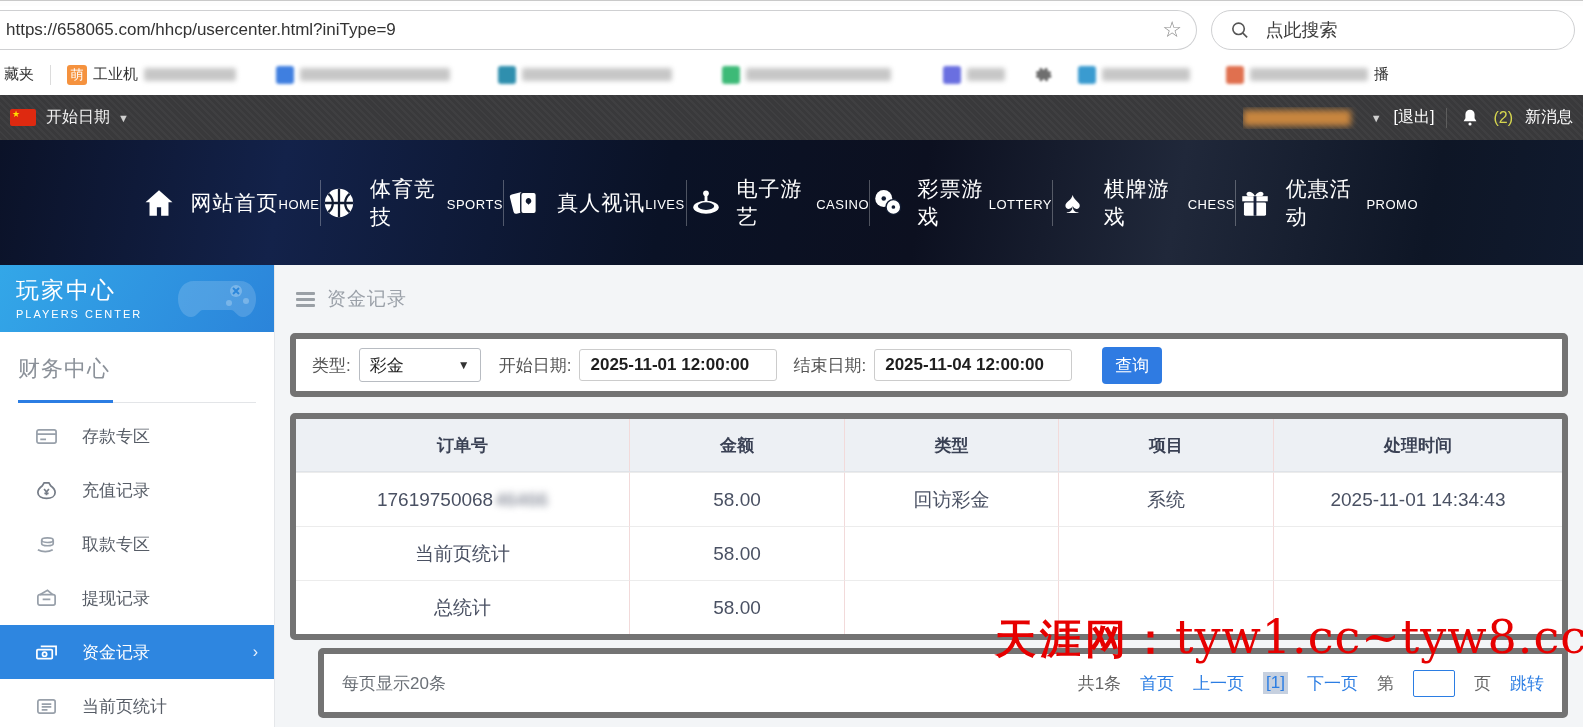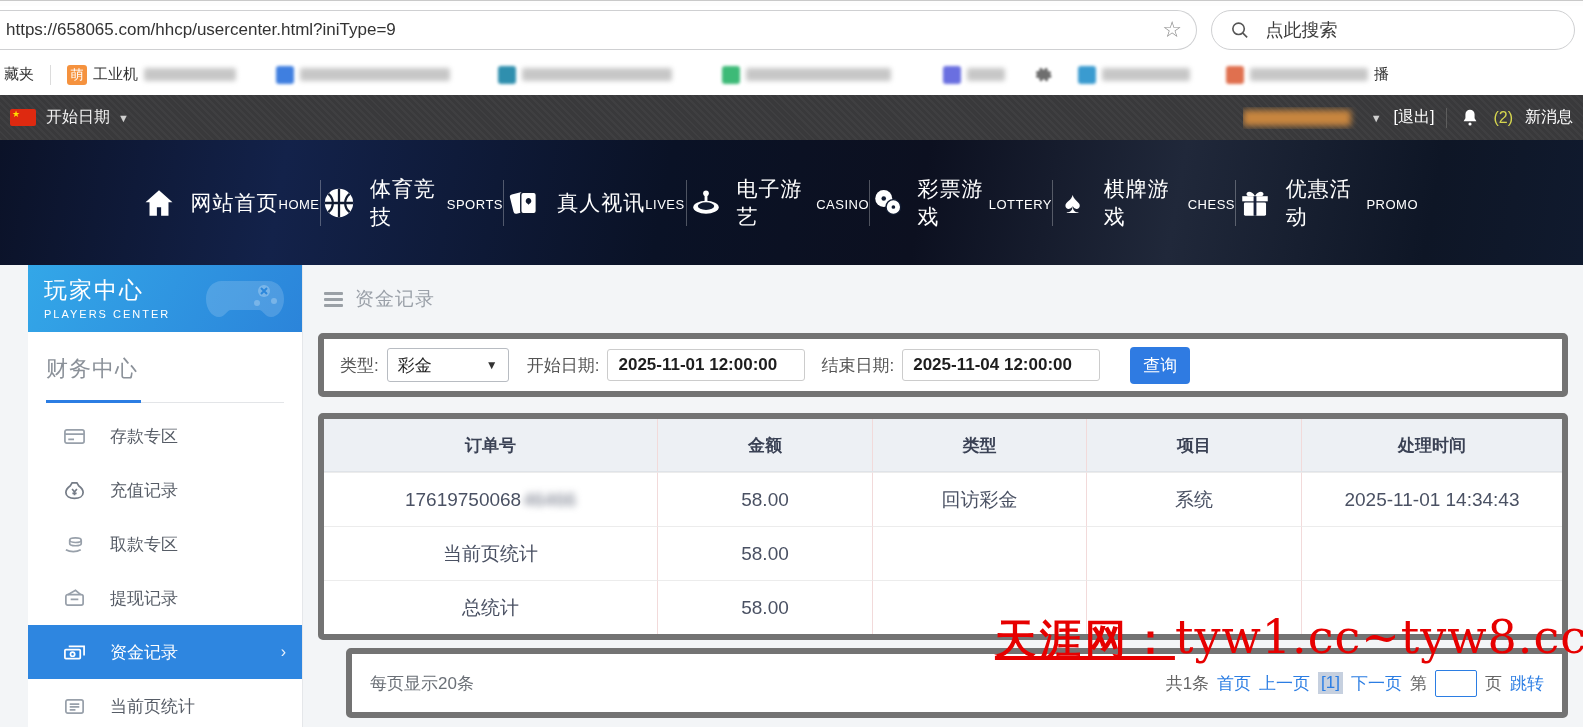--- a/index.html
+++ b/index.html
@@ -51,21 +51,21 @@
   .nav-icon { width:40px; height:40px; display:flex; align-items:center; justify-content:center; }
   .nav-text { display:flex; flex-direction:row; align-items:center; color:#fff; }
   .nav-zh { font-size:21px; letter-spacing:1px; }
   .nav-en { font-size:13px; letter-spacing:.5px; margin-top:3px; }
   .nav-divider { width:1px; height:46px; background:rgba(255,255,255,.28); flex:0 0 auto; }
   .spade-glyph { color:#fff; font-size:30px; line-height:1; }
 
   
   .page { display:flex; height:462px; background:#f3f5f7; position:relative; }
 
-  .sidebar { width:275px; background:#fff; border-right:1px solid #e5e7ea; flex:0 0 auto;margin-left:28px; }
+  .sidebar { width:275px; background:#fff; border-right:1px solid #e5e7ea; flex:0 0 auto; }
   .sb-header { height:67px; background:linear-gradient(120deg,#33a7e8 0%,#2b84da 100%);
                color:#fff; padding:10px 0 0 16px; position:relative; overflow:hidden; }
   .sb-title { font-size:23px; letter-spacing:2px; }
   .sb-subtitle { font-size:11px; letter-spacing:2px; margin-top:2px; }
   .gamepad { position:absolute; right:14px; top:8px; opacity:.45; }
   .sb-section { padding:22px 18px 0 18px; }
   .sb-section-title { font-size:22px; color:#8b9199; letter-spacing:1px; }
   .sb-underline { margin-top:16px; height:3px; display:flex; align-items:flex-end; }
   .sb-underline .blue { width:95px; height:3px; background:#2b7de3; }
   .sb-underline .gray { flex:1; height:1px; background:#e3e5e8; }
@@ -101,30 +101,30 @@
   .td { height:54px; display:flex; align-items:center; justify-content:center;
         font-size:19px; color:#4a5163; background:#fff; }
   .grid-row > div + div { border-left:1px solid #f2dada; }
   .grid-row.body-row > div { border-top:1px solid #ececec; }
   .grid-row.header-row > div { border-top:none; }
   .grid-row.header-row { border-bottom:1px solid #dfe3e8; }
   .order-blur { filter:blur(3.5px); color:#6a7080; margin-left:2px; }
 
   .pagination-card { height:70px; display:flex; align-items:center; justify-content:space-between; padding:0 18px;margin-left:28px; }
   .per-page { font-size:17px; color:#6b7077; }
-  .pager { display:flex; align-items:center; gap:8px; font-size:17px; }
+  .pager { display:flex; align-items:center; gap:19px; font-size:17px; }
   .pager .muted { color:#666; }
   .pager a { color:#2b7de3; text-decoration:none; cursor:pointer; }
   .pager .current { color:#2b7de3; background:#c6d0df; padding:1px 3px; }
   .jump-input { width:42px; height:27px; border:1px solid #2b7de3; border-radius:2px; outline:none;
                 font-size:16px; padding:0 4px; }
 
   .watermark { position:absolute; right:-4px; top:345px; z-index:50; white-space:nowrap;
                pointer-events:none; display:flex; align-items:baseline; }
-  .wm-brand { font-size:41px; font-weight:900; letter-spacing:4px;text-decoration:underline; }
+  .wm-brand { font-size:41px; font-weight:900; letter-spacing:4px; }
   .wm-domains { font-size:46px; font-weight:400; font-family:"DejaVu Serif", serif; letter-spacing:1px; }
 </style>
 </head>
 <body>
 
 <div class="chrome">
   <div class="tab-strip"></div>
   <div class="url-row">
     <div class="url-bar">
       <span class="url-text">https://658065.com/hhcp/usercenter.html?iniType=9</span>

